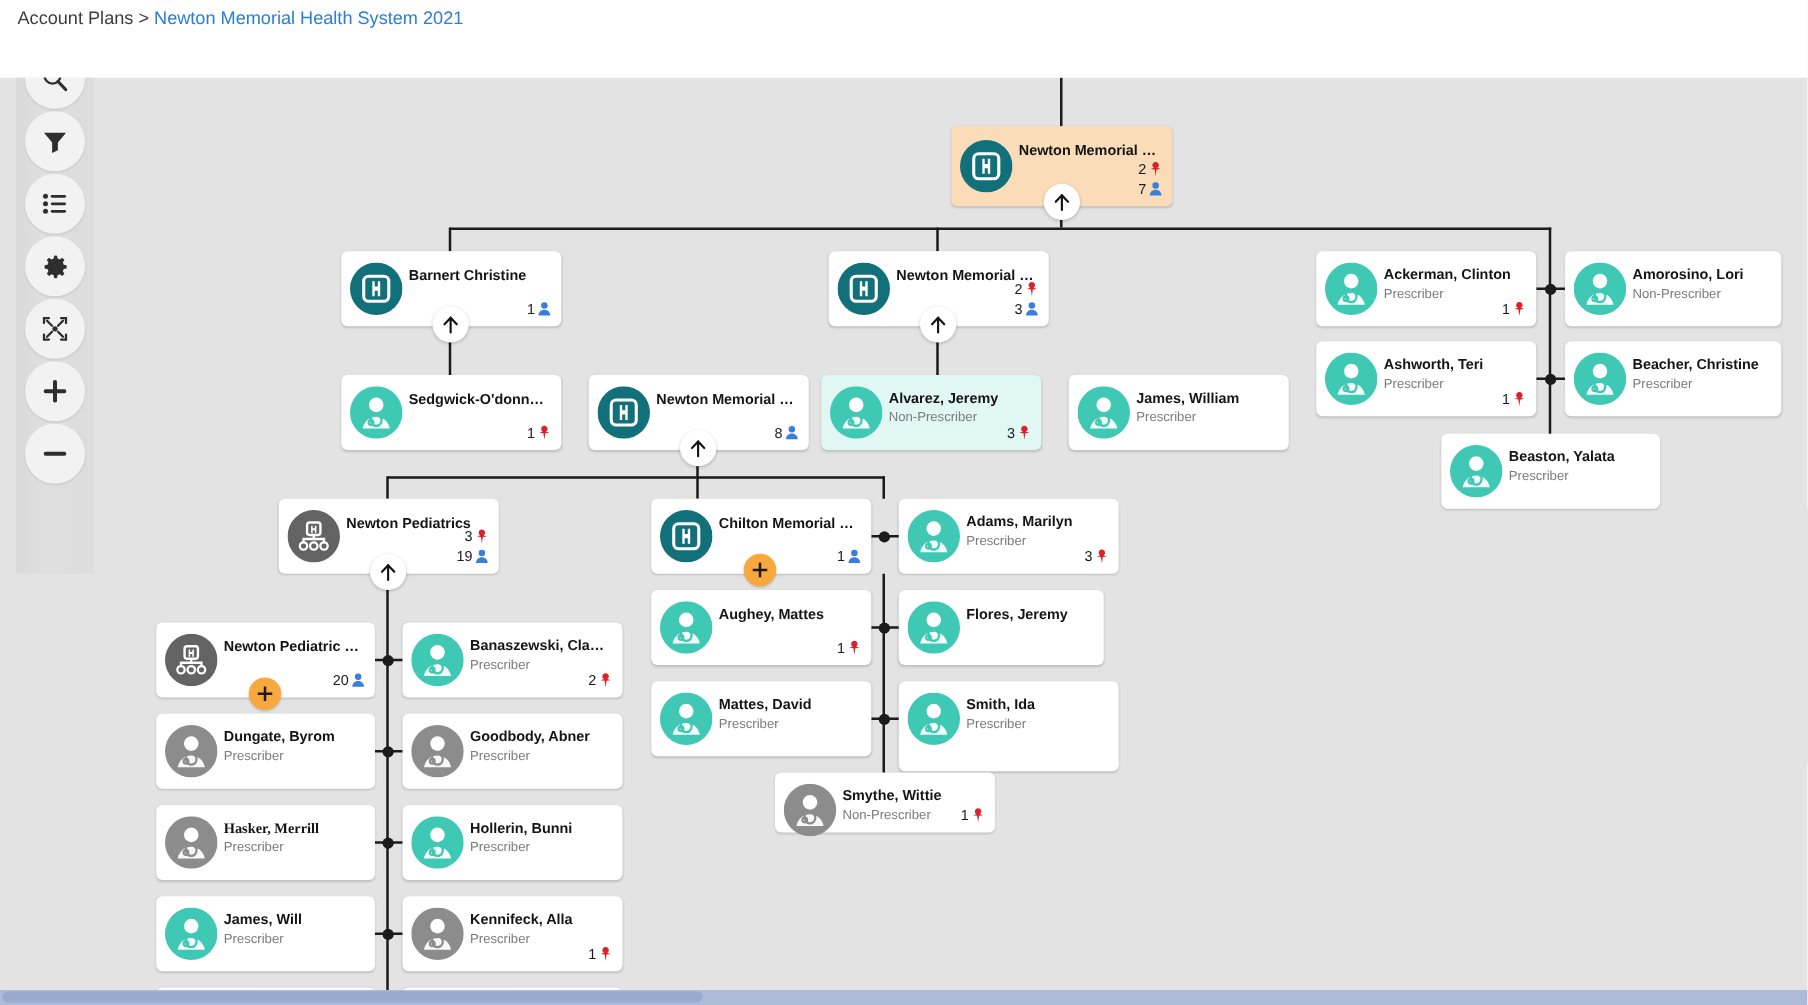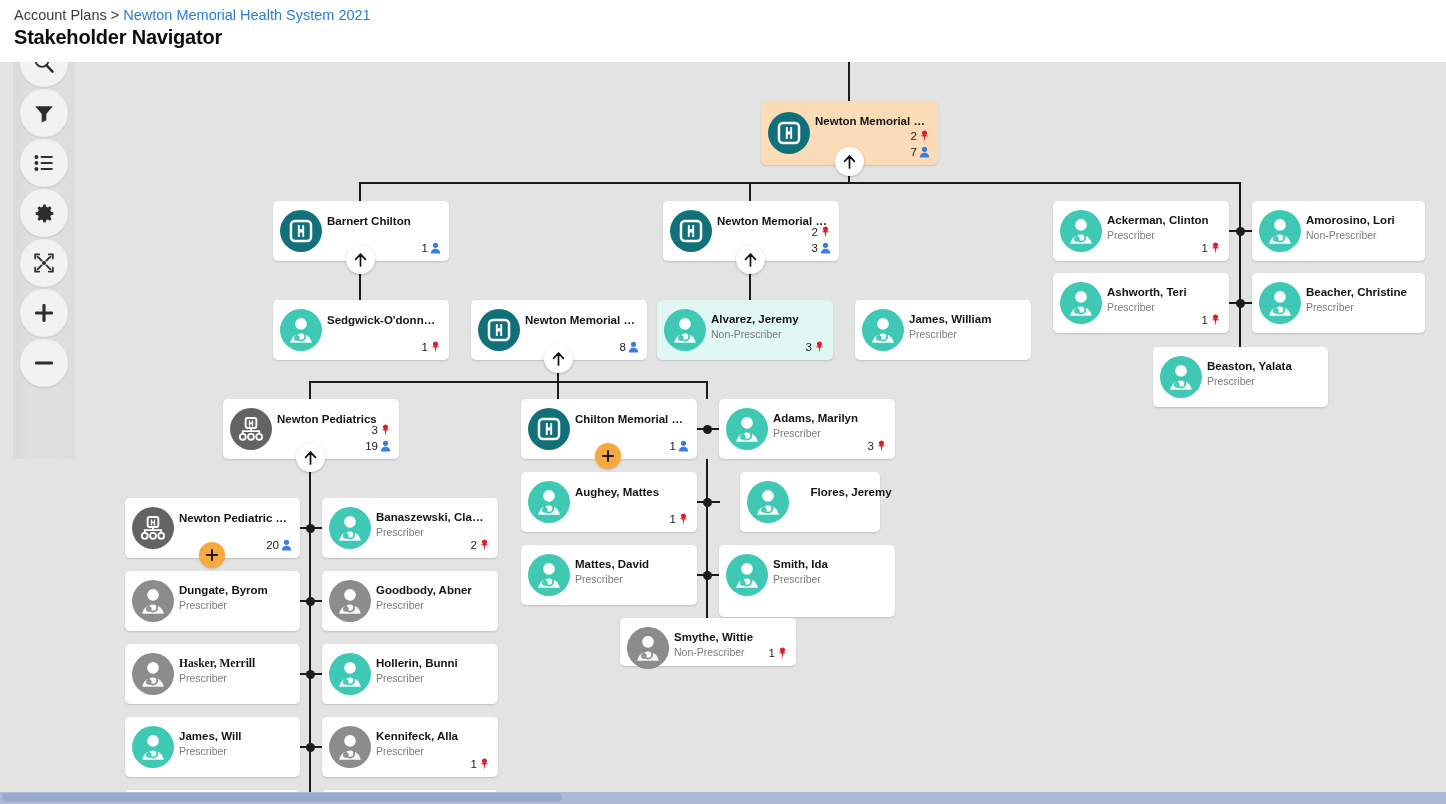--- a/index.html
+++ b/index.html
@@ -63,21 +63,20 @@
 </style>
 </head>
 <body>
 
 <div id="app">
 
   <div id="header">
     <div id="breadcrumb">
       <span>Account Plans</span><span class="bcsep"> &gt; </span><span class="bclink">Newton Memorial Health System 2021</span>
     </div>
-    <div id="page-title">Stakeholder Navigator</div>
   </div>
 
   <div id="canvas">
     <div id="layers">
         <div class="ln lnv" style="left: 848px; top: 0px; height: 39px;"></div>
         <div class="ln lnv" style="left: 848px; top: 103px; height: 17px;"></div>
         <div class="ln lnv" style="left: 359px; top: 120px; height: 19px;"></div>
         <div class="ln lnv" style="left: 749px; top: 120px; height: 19px;"></div>
         <div class="ln lnv" style="left: 1239px; top: 120px; height: 185px;"></div>
         <div class="ln lnv" style="left: 359px; top: 199px; height: 39px;"></div>
@@ -164,21 +163,21 @@
           </div>
         </div>
         <div class="card" style="left: 273px; top: 139px; width: 176px; height: 60px;">
           <div class="avatar" style="left: 7px; top: 9px; width: 42px; height: 42px;">
             <svg width="42" height="42" viewBox="0 0 44 44">
               <circle cx="22" cy="22" r="22" fill="#12707a"></circle>
               <rect x="11.5" y="11.5" width="21" height="21" rx="4.2" fill="none" stroke="#fff" stroke-width="2.6"></rect>
               <path d="M18.7 15.8h2.0v4.4h2.6v-4.4h2.0v12.4h-2.0v-4.6h-2.6v4.6h-2.0z" fill="#fff"></path>
             </svg>
           </div>
-          <div class="c-title" style="left: 54px; top: 14px; width: 114px;">Barnert Chilton</div>
+          <div class="c-title" style="left: 54px; top: 14px; width: 114px;">Barnert Christine</div>
           <div class="metrics" style="bottom: 4px;">
             <div class="mrow"><span>1</span><span class="mico"><svg width="11" height="12" viewBox="0 0 11 12">
                   <circle cx="5.5" cy="3.3" r="2.6" fill="#3b7ddd"></circle>
                   <path d="M0.8 11.4c0-2.7 2.1-4.6 4.7-4.6s4.7 1.9 4.7 4.6z" fill="#3b7ddd"></path>
                 </svg></span></div>
           </div>
         </div>
         <div class="card" style="left: 663px; top: 139px; width: 176px; height: 60px;">
           <div class="avatar" style="left: 7px; top: 9px; width: 42px; height: 42px;">
             <svg width="42" height="42" viewBox="0 0 44 44">
@@ -420,21 +419,21 @@
               <circle cx="26.4" cy="24.9" r="1.5" fill="none" stroke="#3fc8b4" stroke-width="1.6"></circle>
             </svg>
           </div>
           <div class="c-title" style="left: 54px; top: 14px; width: 114px;">Aughey, Mattes</div>
           <div class="metrics" style="bottom: 4px;">
             <div class="mrow"><span>1</span><span class="mico"><svg width="11" height="12" viewBox="0 0 11 12">
                   <path d="M5.5 0.6c1.5 0 2.6 1.1 2.6 2.5 0 1.0-.5 1.6-1.3 2.0l2.7 1.0-3.2.5-.8 5.2-.8-5.2-3.2-.5 2.7-1.0C3.4 4.7 2.9 4.1 2.9 3.1c0-1.4 1.1-2.5 2.6-2.5z" fill="#d8232a"></path>
                 </svg></span></div>
           </div>
         </div>
-        <div class="card" style="left: 740px; top: 410px; width: 140px; height: 60px; text-align: center;">
+        <div class="card" style="left: 719px; top: 410px; width: 164px; height: 60px;">
           <div class="avatar" style="left: 7px; top: 9px; width: 42px; height: 42px;">
             <svg width="42" height="42" viewBox="0 0 44 44">
               <circle cx="22" cy="22" r="22" fill="#3fc8b4"></circle>
               <circle cx="22" cy="15.6" r="6.1" fill="#fff"></circle>
               <path d="M10.6 35.4c1.3-6.2 6.0-9.8 11.4-9.8s10.1 3.6 11.4 9.8z" fill="#fff" opacity="0.93"></path>
               <path d="M17.6 24.6v4.2a4.4 4.4 0 0 0 8.8 0v-3.4" fill="none" stroke="#3fc8b4" stroke-width="1.9" stroke-linecap="round"></path>
               <circle cx="17.6" cy="30.4" r="2.0" fill="none" stroke="#3fc8b4" stroke-width="1.8"></circle>
               <circle cx="26.4" cy="24.9" r="1.5" fill="none" stroke="#3fc8b4" stroke-width="1.6"></circle>
             </svg>
           </div>

